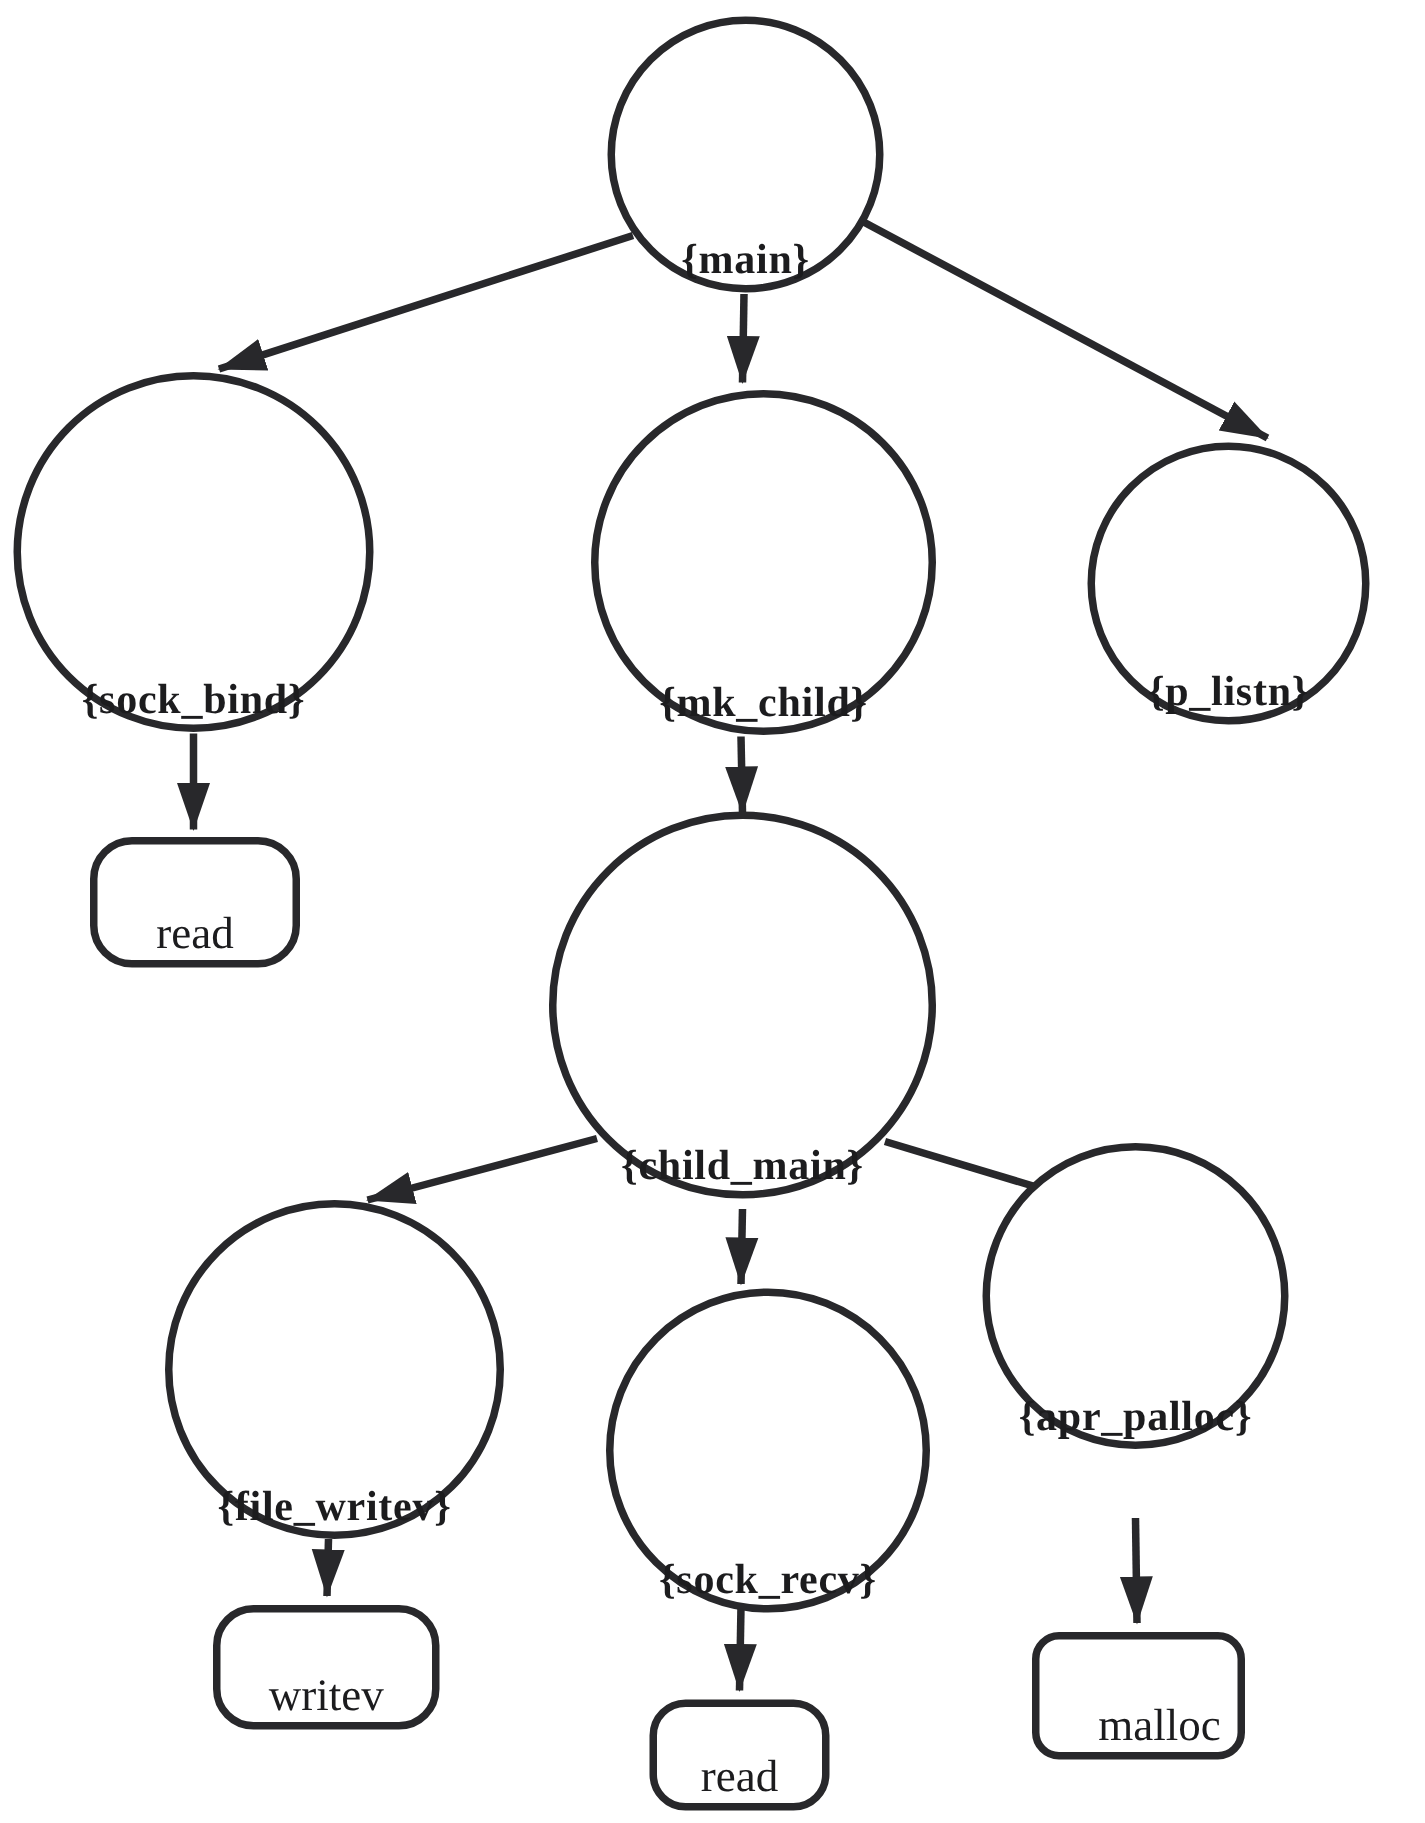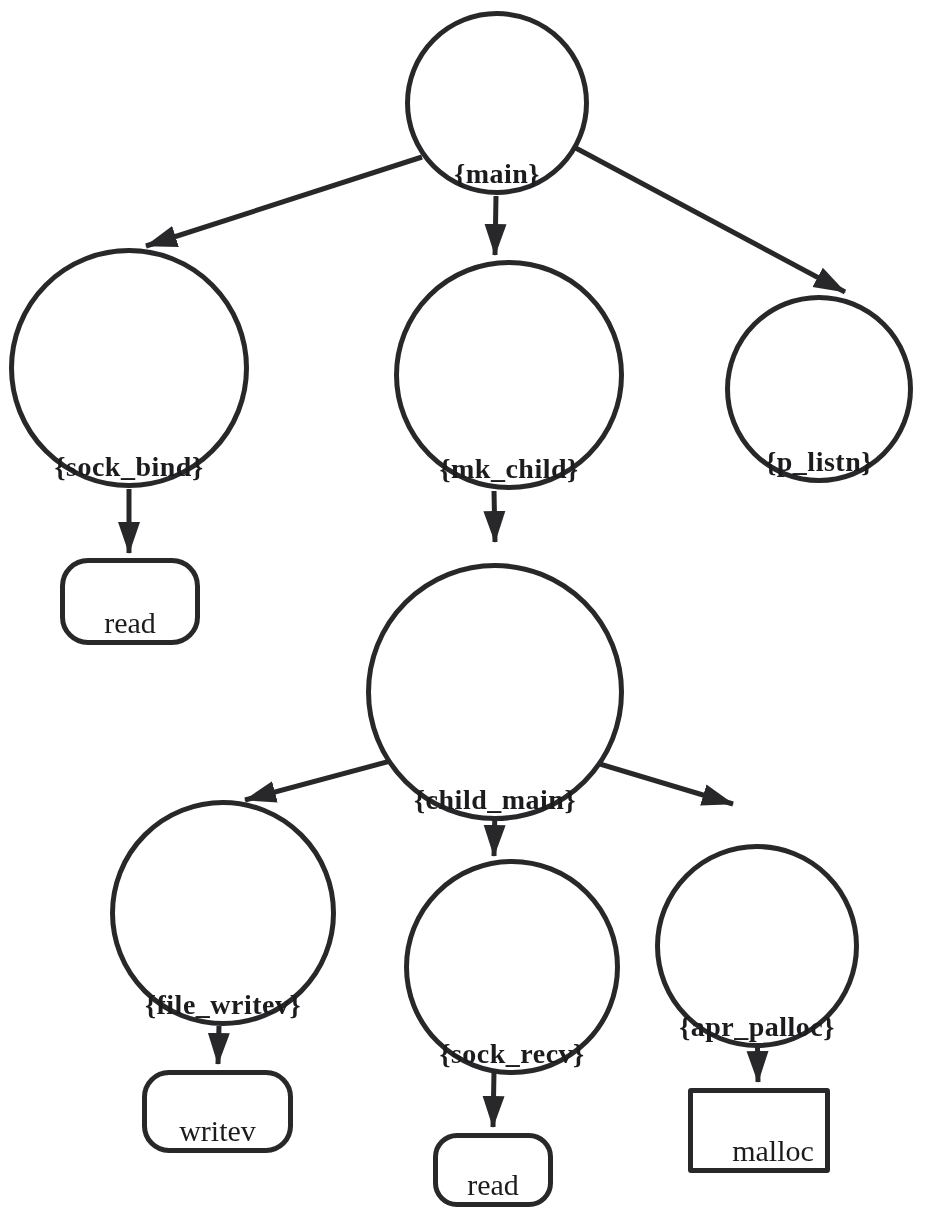--- a/index.html
+++ b/index.html
@@ -27,29 +27,29 @@
     text-align:center;
     z-index:2;
   }
   .circle{border-radius:50%;font-weight:bold;font-size:28px;letter-spacing:0.5px;}
   .rrect{font-size:30px;}
   
   #n-main        {left:405px;top:11px;  width:184px;height:184px;}
   #n-sock_bind   {left:9px;  top:248px; width:240px;height:240px;}
   #n-mk_child    {left:394px;top:260px; width:230px;height:230px;}
   #n-p_listn     {left:725px;top:295px; width:188px;height:188px;}
-  #n-child_main  {left:366px;top:563px; width:258px;height:258px;}
+  #n-child_main  {left:366px;top:541px; width:258px;height:258px;}
   #n-file_writev {left:110px;top:800px; width:226px;height:226px;}
   #n-sock_recv   {left:404px;top:859px; width:216px;height:216px;}
-  #n-apr_palloc  {left:655px;top:844px; width:204px;height:204px;}
+  #n-apr_palloc  {left:655px;top:762px; width:204px;height:204px;}
   
   #n-bind   {left:60px; top:558px; width:140px;height:87px;border-radius:28px;}
   #n-writev {left:142px;top:1070px;width:151px;height:83px;border-radius:27px;}
   #n-read   {left:433px;top:1133px;width:120px;height:74px;border-radius:24px;}
-  #n-malloc {left:688px;top:1088px;width:142px;height:85px;border-radius:3px;padding-left:28px;}
+  #n-malloc {left:688px;top:1088px;width:142px;height:85px;border-radius:18px;padding-left:28px;}
 </style>
 </head>
 <body>
 
 <div id="canvas">
 
   <svg id="edges" viewBox="0 0 950 1215" xmlns="http://www.w3.org/2000/svg">
     <defs>
       <marker id="arrowhead" markerUnits="userSpaceOnUse" markerWidth="36" markerHeight="28" refX="31" refY="12" orient="auto">
         <polygon class="arrowhead" points="0,1 32,12 0,23"></polygon>

